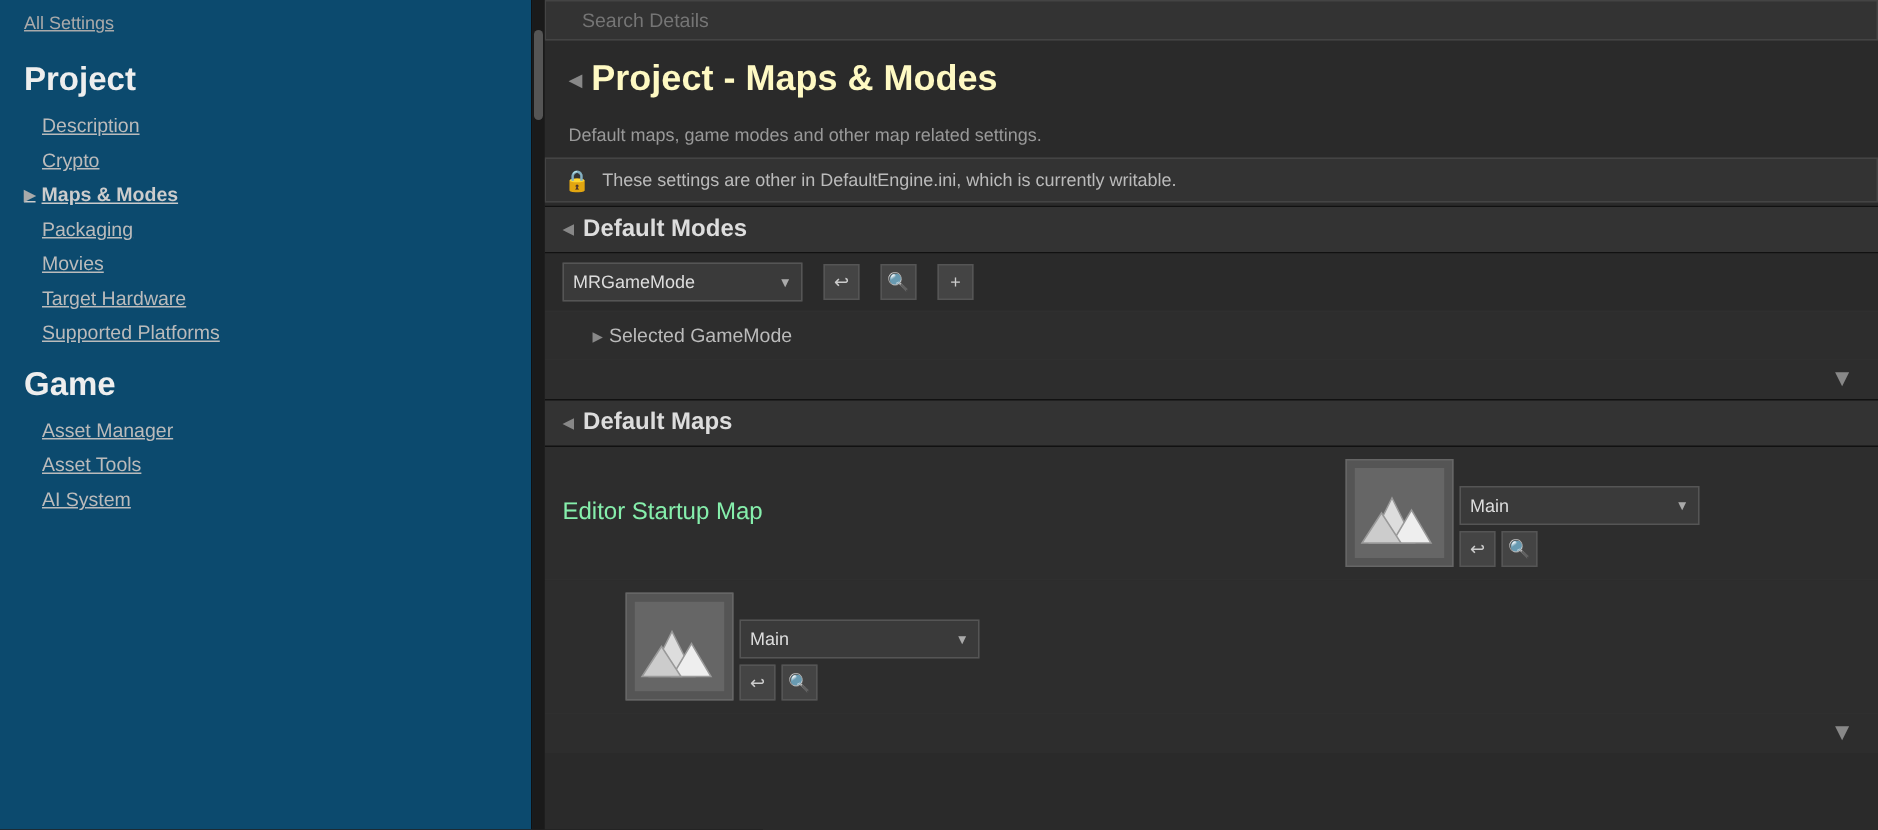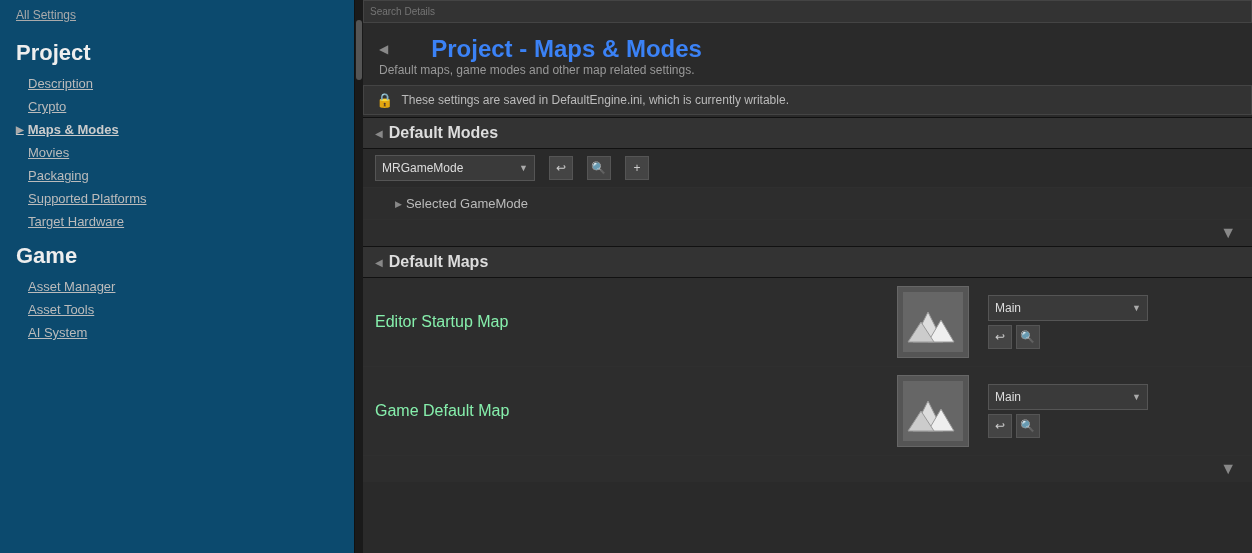--- a/index.html
+++ b/index.html
@@ -87,23 +87,23 @@
       background: #2a2a2a;
       display: flex;
       flex-direction: column;
       overflow: hidden;
     }
 
     
     #search-bar {
       background: #333;
       border: 1px solid #444;
-      padding: 5px 6px;
+      padding: 5px 24px;
       color: #aaa;
-      font-size: 10px;
+      font-size: 13px;
       outline: none;
       width: 100%;
     }
 
     
     #page-header {
       padding: 12px 16px 8px 16px;
     }
 
     .page-title-row {
@@ -113,28 +113,27 @@
     }
 
     .page-title-arrow {
       color: #888;
       font-size: 12px;
     }
 
     .page-title {
       font-size: 24px;
       font-weight: bold;
-      color: #3b82f6;
-      margin-left: 37px;
+      color: #fef9c3;
     }
 
     .page-subtitle {
       color: #999;
       font-size: 12px;
-      margin-top: 0;
+      margin-top: 16px;
     }
 
     
     #info-bar {
       background: #333;
       border: 1px solid #444;
       padding: 6px 12px;
       display: flex;
       align-items: center;
       gap: 8px;
@@ -265,22 +264,22 @@
 
     .map-label {
       flex: 0 0 480px;
       color: #86efac;
       font-size: 16px;
     }
 
     .map-controls {
       flex: 1;
       display: flex;
-      align-items: center;
-      gap: 19px;
+      align-items: flex-end;
+      gap: 4px;
       padding-left: 42px;
     }
 
     .map-thumbnail {
       width: 72px;
       height: 72px;
       background: #555;
       border: 1px solid #666;
       display: flex;
       align-items: center;
@@ -328,24 +327,24 @@
   <div class="sidebar-section-header">Project</div>
 
   <div class="sidebar-item">Description</div>
   <div class="sidebar-item">Crypto</div>
 
   <div class="sidebar-item-with-arrow">
     <span class="arrow">▶</span>
     <span>Maps &amp; Modes</span>
   </div>
 
+  <div class="sidebar-item">Packaging</div>
   <div class="sidebar-item">Movies</div>
-  <div class="sidebar-item">Packaging</div>
+  <div class="sidebar-item">Target Hardware</div>
   <div class="sidebar-item">Supported Platforms</div>
-  <div class="sidebar-item">Target Hardware</div>
 
   <div class="sidebar-section-header">Game</div>
 
   <div class="sidebar-item">Asset Manager</div>
   <div class="sidebar-item">Asset Tools</div>
 
 
   <div class="sidebar-item">AI System</div>
 </div>
 
@@ -360,21 +359,21 @@
   <div id="page-header">
     <div class="page-title-row">
       <span class="page-title-arrow">◀</span>
       <span class="page-title">Project - Maps &amp; Modes</span>
     </div>
     <div class="page-subtitle">Default maps, game modes and other map related settings.</div>
   </div>
 
   <div id="info-bar">
     <span class="lock-icon">🔒</span>
-    <span>These settings are saved in DefaultEngine.ini, which is currently writable.</span>
+    <span>These settings are other in DefaultEngine.ini, which is currently writable.</span>
   </div>
 
   <div id="content-area">
 
     <div class="section-header">
       <span class="section-arrow">◀</span>
       <span class="section-title">Default Modes</span>
     </div>
 
     <div class="prop-row">
@@ -437,21 +436,20 @@
             </div>
             <div class="icon-btn">
               <span>🔍</span>
             </div>
           </div>
         </div>
       </div>
     </div>
 
     <div class="map-row">
-      <div class="map-label">Game Default Map</div>
       <div class="map-controls">
         <div class="map-thumbnail">
           <svg class="thumbnail-svg" viewBox="0 0 60 60" xmlns="http://www.w3.org/2000/svg">
             <rect width="60" height="60" fill="#666"></rect>
 
             <polygon points="10,50 25,20 40,50" fill="#ddd" stroke="#999" stroke-width="1"></polygon>
             <polygon points="25,50 38,28 51,50" fill="#eee" stroke="#999" stroke-width="1"></polygon>
             <polygon points="5,50 18,30 31,50" fill="#ccc" stroke="#999" stroke-width="1"></polygon>
           </svg>
         </div>

